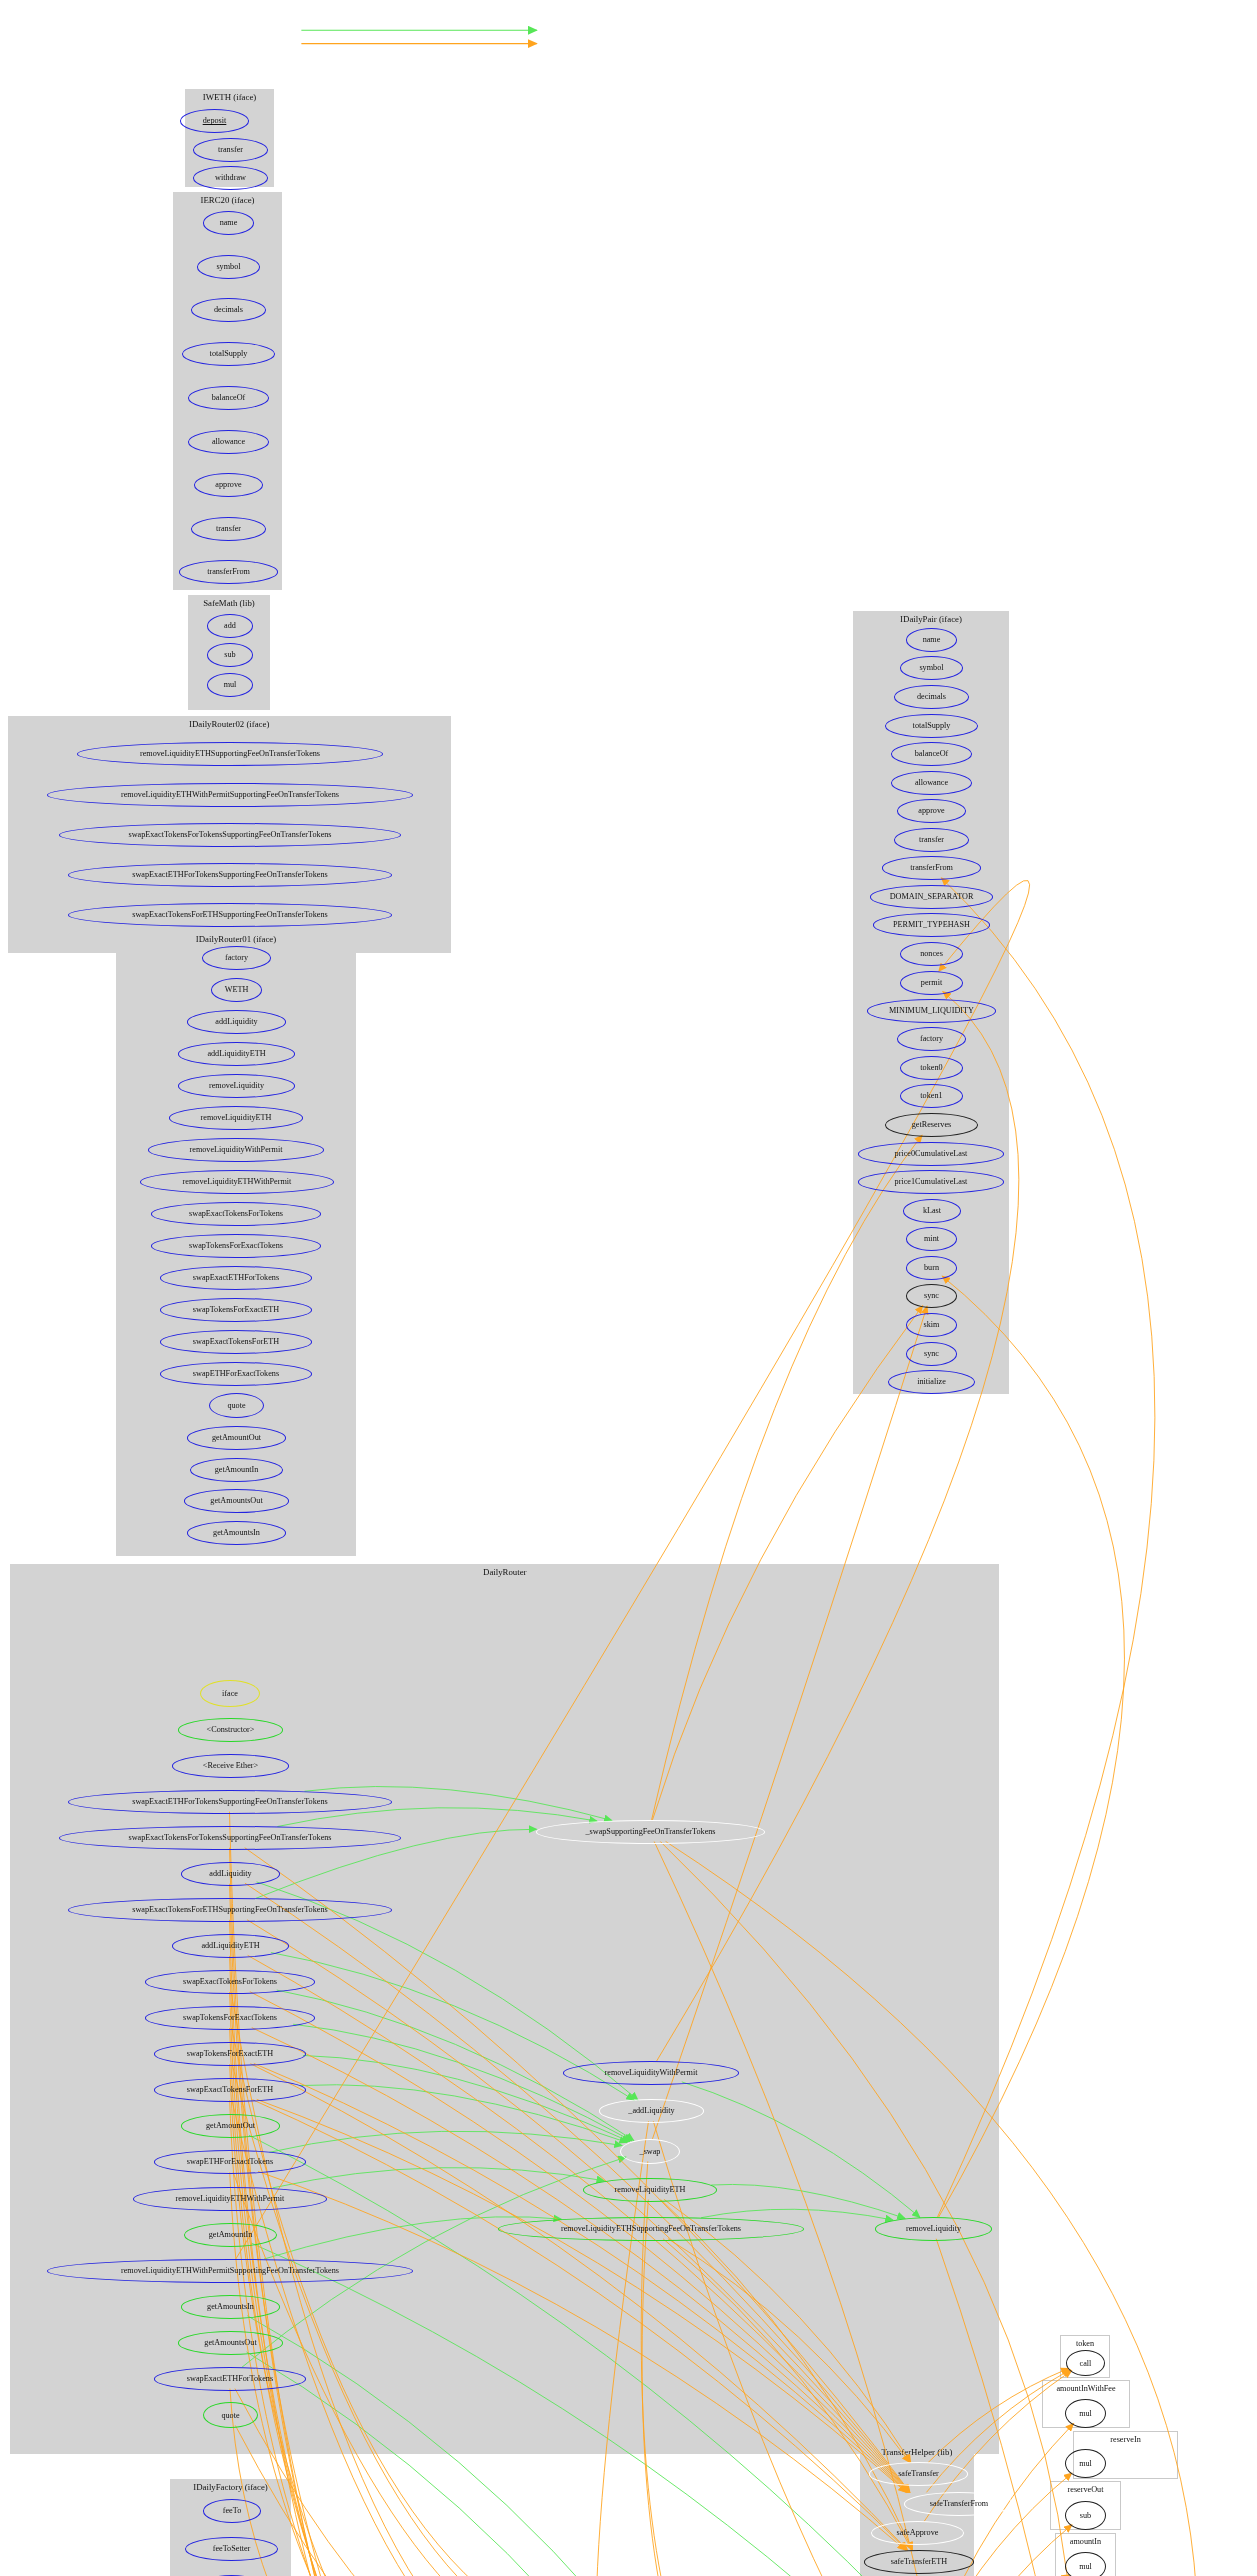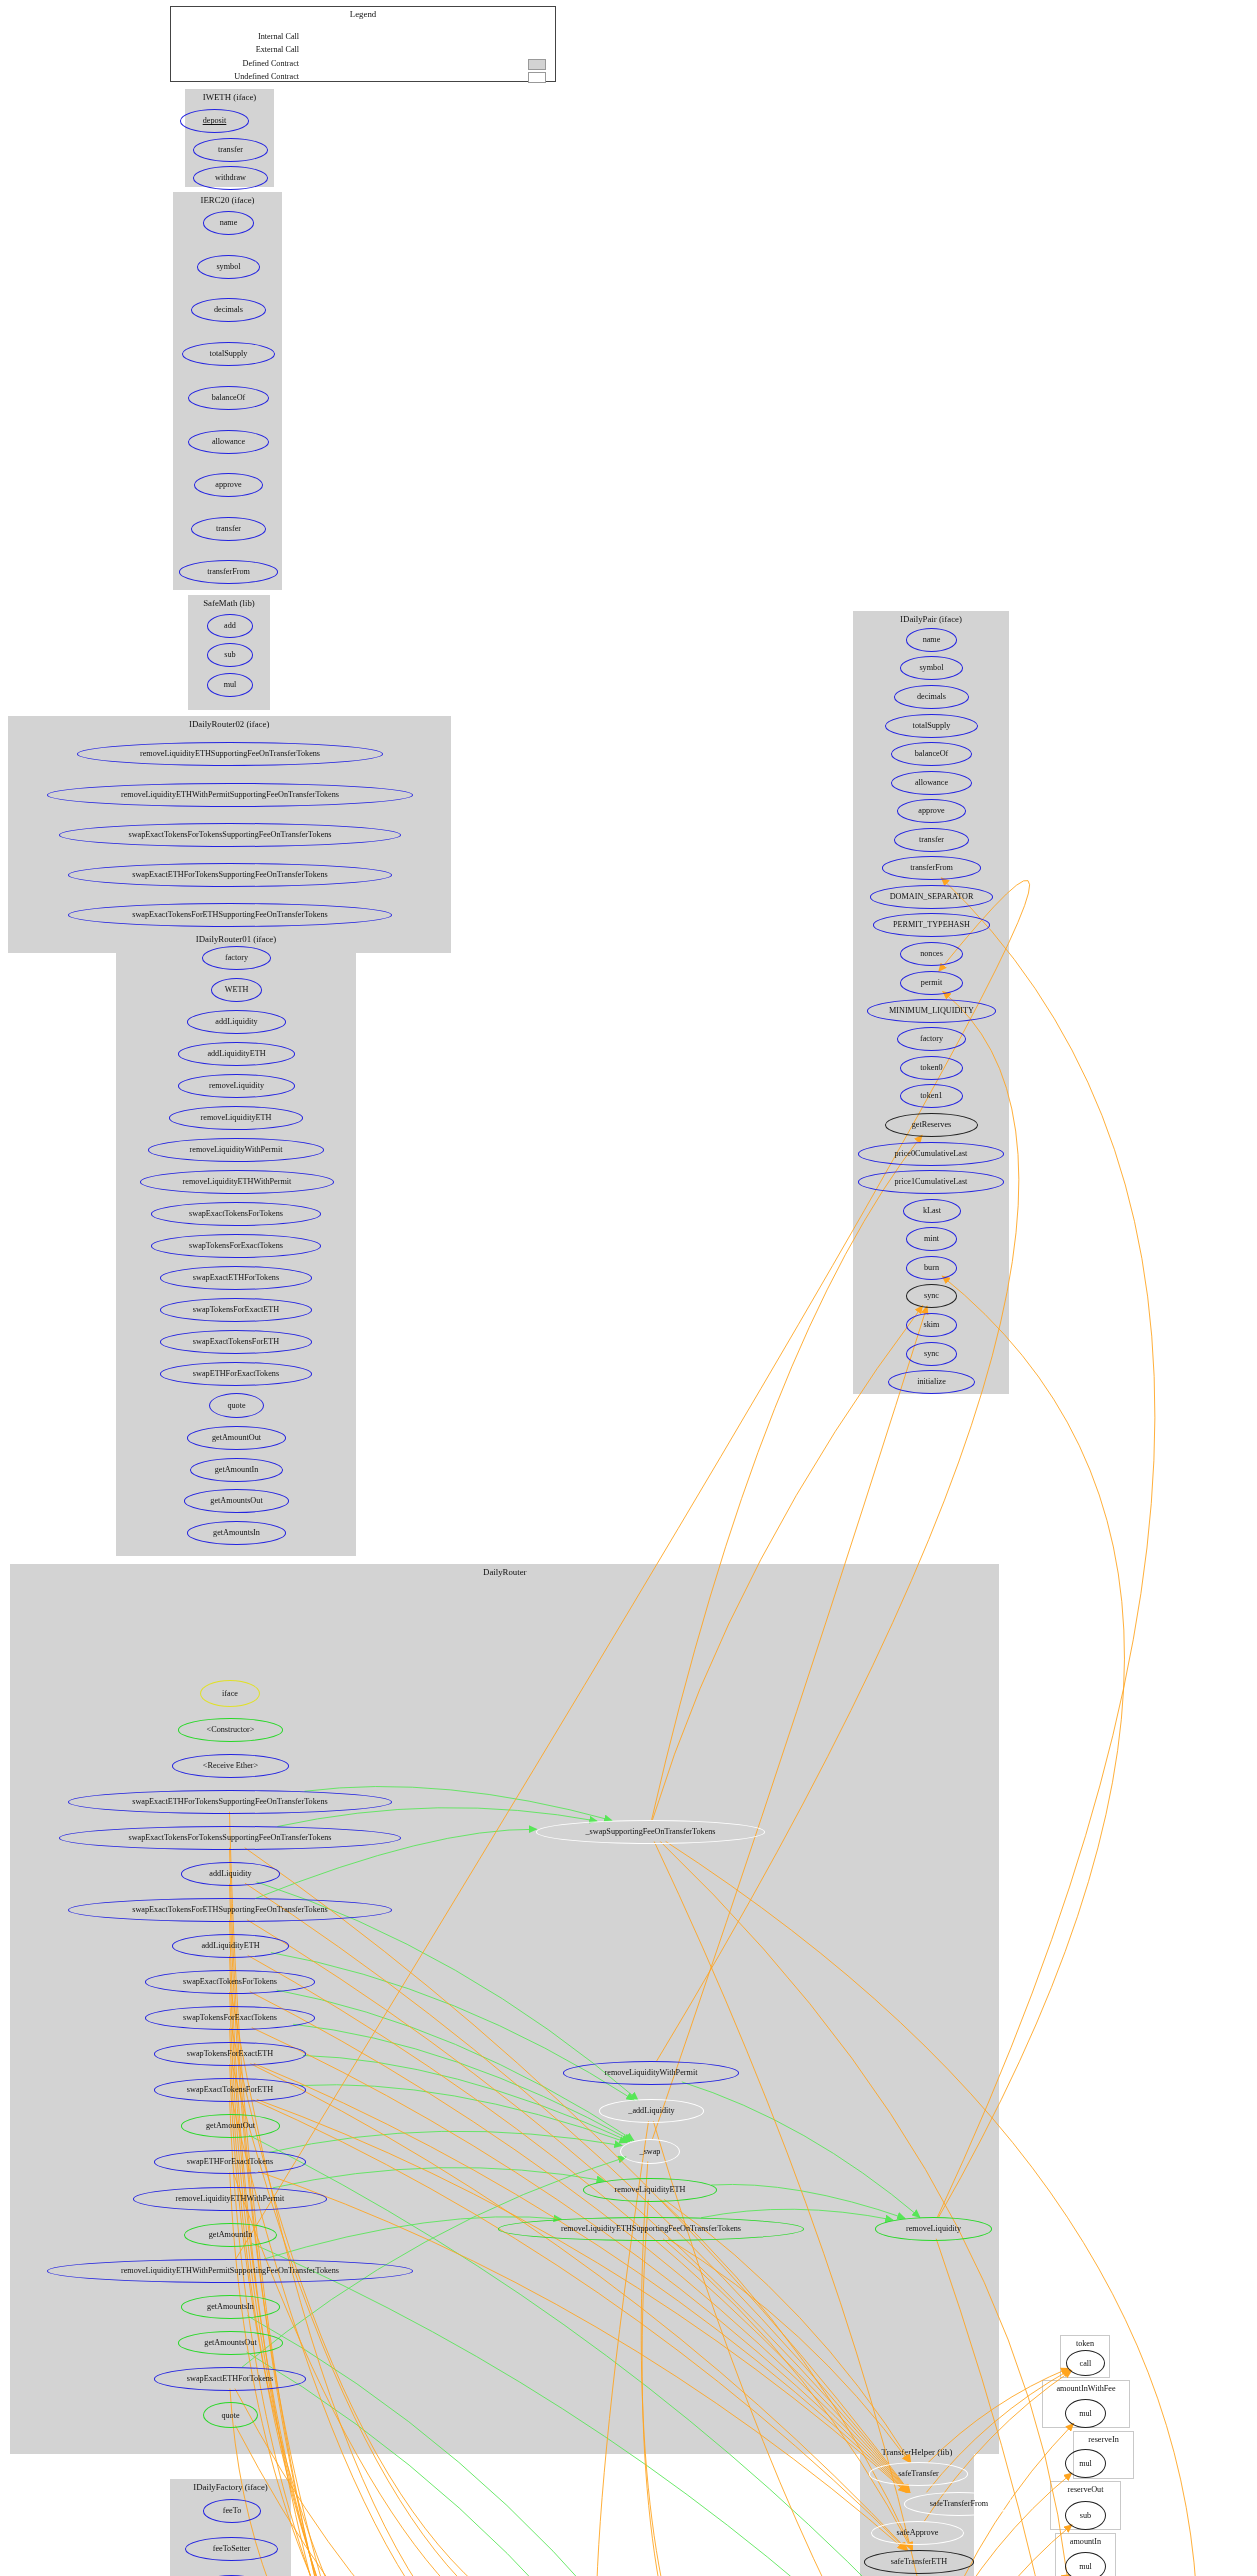--- a/index.html
+++ b/index.html
@@ -14,29 +14,20 @@
   #edges{position:absolute;left:0;top:0;z-index:3;pointer-events:none;}
   #legend{position:absolute;background:#ffffff;border:0.8px solid #444;z-index:4;}
   .legend-label{position:absolute;left:4.1px;width:124px;text-align:right;font-size:8.2px;color:#111;}
   .legend-swatch{position:absolute;width:15.5px;height:8.8px;border:0.5px solid #999;}
   #legend-title{position:absolute;top:2.1px;left:0;width:100%;text-align:center;font-size:8.8px;color:#111;}
 </style>
 </head>
 <body>
 
 <div id="canvas">
-  <div id="legend" style="left:170px;top:6.2px;width:384px;height:74px;">
-    <div id="legend-title">Legend</div>
-    <div class="legend-label" style="top:25px;">Internal Call</div>
-    <div class="legend-label" style="top:38px;">External Call</div>
-    <div class="legend-label" style="top:52px;">Defined Contract</div>
-    <div class="legend-label" style="top:65px;">Undefined Contract</div>
-    <div class="legend-swatch" id="swatch-defined" style="left: 357px; top: 52px; background: rgb(211, 211, 211);"></div>
-    <div class="legend-swatch" id="swatch-undefined" style="left: 357px; top: 65px; background: rgb(255, 255, 255);"></div>
-  </div>
 
   <div id="clusters">
       <div class="cluster" style="left: 185px; top: 89px; width: 89px; height: 98px;">
         <div class="cluster-title">IWETH  (iface)</div>
       </div>
       <div class="cluster" style="left: 173px; top: 192px; width: 109px; height: 398px;">
         <div class="cluster-title">IERC20  (iface)</div>
       </div>
       <div class="cluster" style="left: 188px; top: 595px; width: 82px; height: 115px;">
         <div class="cluster-title">SafeMath  (lib)</div>
@@ -55,21 +46,21 @@
       </div>
       <div class="cluster" style="left: 860px; top: 2444px; width: 114px; height: 132px;">
         <div class="cluster-title">TransferHelper  (lib)</div>
       </div>
       <div class="cluster undef" style="left: 1060px; top: 2335px; width: 48px; height: 41px;">
         <div class="cluster-title" style="font-size: 8.2px;">token</div>
       </div>
       <div class="cluster undef" style="left: 1042px; top: 2380px; width: 86px; height: 46px;">
         <div class="cluster-title" style="font-size: 8.2px;">amountInWithFee</div>
       </div>
-      <div class="cluster undef" style="left: 1073px; top: 2431px; width: 59px; height: 46px;">
+      <div class="cluster undef" style="left: 1073px; top: 2431px; width: 59px; height: 46px; padding-left: 44px;">
         <div class="cluster-title" style="font-size: 8.2px;">reserveIn</div>
       </div>
       <div class="cluster undef" style="left: 1050px; top: 2481px; width: 69px; height: 47px;">
         <div class="cluster-title" style="font-size: 8.2px;">reserveOut</div>
       </div>
       <div class="cluster undef" style="left: 1055px; top: 2533px; width: 59px; height: 47px;">
         <div class="cluster-title" style="font-size: 8.2px;">amountIn</div>
       </div>
       <div class="cluster" style="left: 170px; top: 2479px; width: 121px; height: 321px;">
         <div class="cluster-title">IDailyFactory  (iface)</div>

